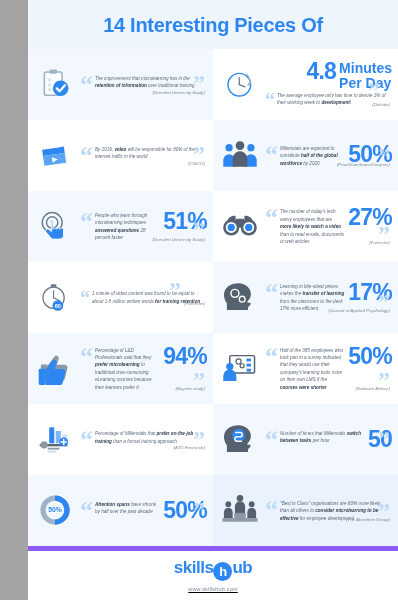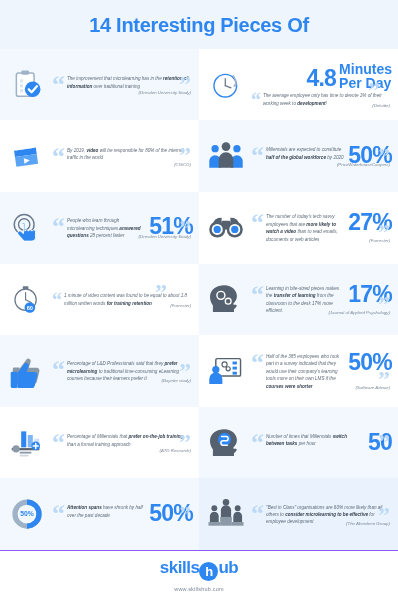--- a/index.html
+++ b/index.html
@@ -6,21 +6,21 @@
   html,body { width:398px; height:600px; }
   body {
     font-family:"Liberation Sans", sans-serif;
     background:#ffffff;
     overflow:hidden;
   }
   .infographic {
     width:398px; height:600px;
     position:relative;
     background:#a3a3a3;
-    display:flex; flex-direction:column;
+    display:flex; flex-direction:column;padding-left:28px;
   }
 
   
   .header {
     background:#eef5fd;
     padding:14px 10px 12px 10px;
     text-align:center;
     flex:0 0 auto;
   }
   .header h1 {
@@ -107,21 +107,21 @@
 
   .unit {
     color:#2e86f0;
     font-weight:bold;
     font-size:14px;
     line-height:1.02;
     text-align:left;
     white-space:nowrap;
     padding-left:3px;
   }
-  .numunit { display:flex; align-items:flex-end; flex:0 0 auto; }
+  .numunit { display:flex; align-items:flex-start; flex:0 0 auto; }
 
   .source {
     font-size:4.4px;
     color:#7c8898;
     font-style:italic;
     text-align:right;
     position:absolute;
     right:2px;
     bottom:0px;
     white-space:nowrap;
@@ -134,23 +134,24 @@
     letter-spacing:-0.6px;
     text-align:center;
     line-height:1;
     margin-bottom:1px;
   }
 
   
   .footer {
     flex:0 0 auto;
     background:#ffffff;
-    border-top:1px solid #8b5cf6;
+    border-top:5px solid #8b5cf6;
     padding:8px 0 8px 0;
     text-align:center;
+    text-decoration:underline;
   }
   .logo {
     font-size:17px;
     font-weight:bold;
     color:#2e86f0;
     letter-spacing:-0.5px;
     display:inline-block;
     position:relative;
     line-height:1;
   }
@@ -374,20 +375,21 @@
           <g transform="translate(-3,6)">
             <path d="M14 20 l9 -12 a3.5 3.5 0 0 1 6 3.5 l-2.5 8 h11 a4 4 0 0 1 4 5 l-3.5 14 a5 5 0 0 1 -5 4 H14 z" fill="#2e86f0"></path>
             <rect x="4" y="19" width="10" height="23" rx="2" fill="#2e86f0"></rect>
           </g>
         </svg>
       </div>
       <div class="body">
         <div class="stat-row">
           <span class="quote-open">“</span>
           <div class="blurb"><span>Percentage of L&amp;D Professionals said that they </span><b>prefer microlearning</b><span> to traditional time-consuming eLearning courses because their learners prefer it</span></div>
+          <div class="bignum">94%</div>
         </div>
         <div class="quote-close">”</div>
         <div class="source">(Boyette study)</div>
       </div>
     </div>
 
     <div class="cell tint-b">
       <div class="icon-wrap">
         <svg width="38" height="32" viewBox="0 0 52 44">
           <rect x="12" y="5" width="34" height="24" rx="2" fill="#ffffff" stroke="#55616e" stroke-width="2"></rect>

